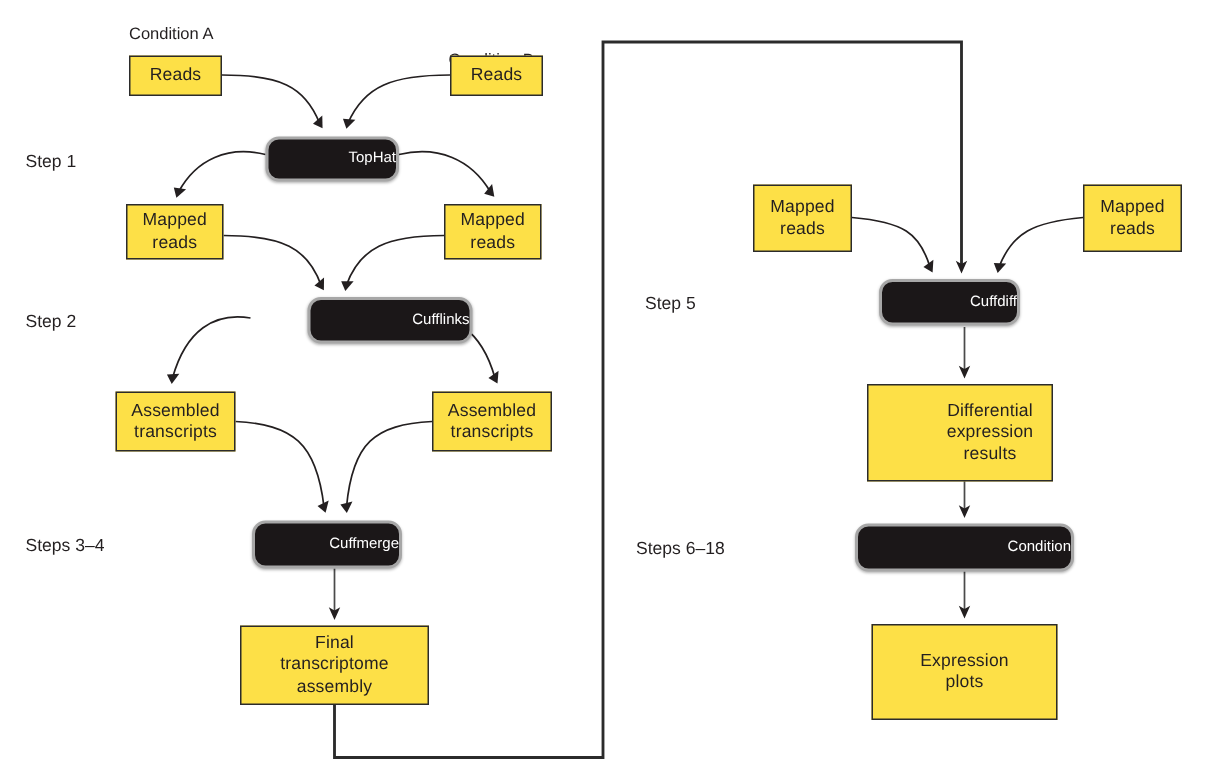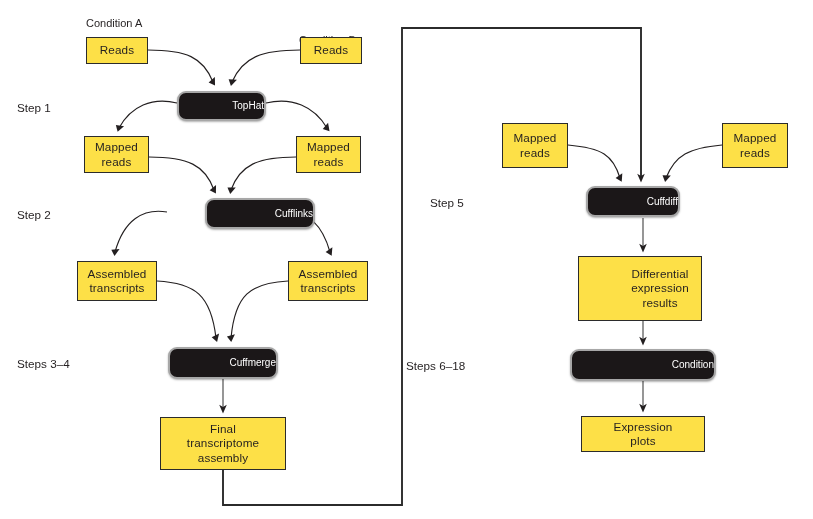--- a/index.html
+++ b/index.html
@@ -132,21 +132,21 @@
     <path d="M643,381 L643,408" fill="none" stroke="#4a4a4a" stroke-width="1.15" marker-end="url(#ah-straight)"></path>
   </svg>
 
   <div class="condlabel" style="left:86px; top:16px;">Condition A</div>
   <div class="condlabel" style="left:299px; top:7px;margin-top:26px;">Condition B</div>
 
   <div class="steplabel" style="left:17px; top:101px;">Step 1</div>
   <div class="steplabel" style="left:17px; top:208px;">Step 2</div>
   <div class="steplabel" style="left:17px; top:357px;">Steps 3–4</div>
   <div class="steplabel" style="left:430px; top:196px;">Step 5</div>
-  <div class="steplabel" style="left:406px; top:359px;">Steps 6–18</div>
+  <div class="steplabel" style="left:424px; top:359px;">Steps 6–18</div>
 
   <div class="databox" style="left:86px; top:37px; width:62px; height:27px;">
     <span class="txt">Reads</span>
   </div>
 
   <div class="databox" style="left:300px; top:37px; width:62px; height:27px;">
     <span class="txt">Reads</span>
   </div>
 
   <div class="procbox" style="left:177px; top:91px; width:89px; height:30px;">
@@ -170,21 +170,21 @@
   <div class="databox" style="left:77px; top:261px; width:80px; height:40px;">
     <span class="txt">Assembled
 transcripts</span>
   </div>
 
   <div class="databox" style="left:288px; top:261px; width:80px; height:40px;">
     <span class="txt">Assembled
 transcripts</span>
   </div>
 
-  <div class="procbox" style="left:168px; top:347px; width:110px; height:32px;">
+  <div class="procbox" style="left:168px; top:347px; width:100px; height:32px;">
     <span class="txt">Cuffmerge</span>
   </div>
 
   <div class="databox" style="left:160px; top:417px; width:126px; height:53px;">
     <span class="txt">Final
 transcriptome
 assembly</span>
   </div>
 
   <div class="databox" style="left:502px; top:123px; width:66px; height:45px;">
@@ -203,18 +203,18 @@
 
   <div class="databox" style="left:578px; top:256px; width:124px; height:65px;padding-left:40px;">
     <span class="txt">Differential
 expression results</span>
   </div>
 
   <div class="procbox" style="left:570px; top:349px; width:146px; height:32px;">
     <span class="txt">Condition</span>
   </div>
 
-  <div class="databox" style="left:581px; top:416px; width:124px; height:36px;">
+  <div class="databox" style="left:581px; top:416px; width:124px; height:64px;">
     <span class="txt">Expression
 plots</span>
   </div>
 
 </div>
 
 </body></html>

